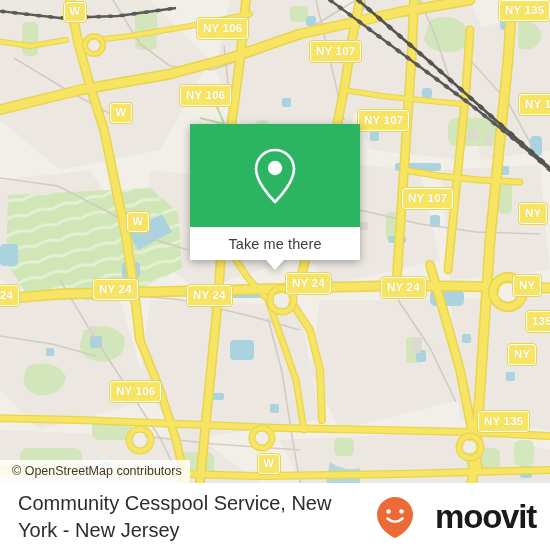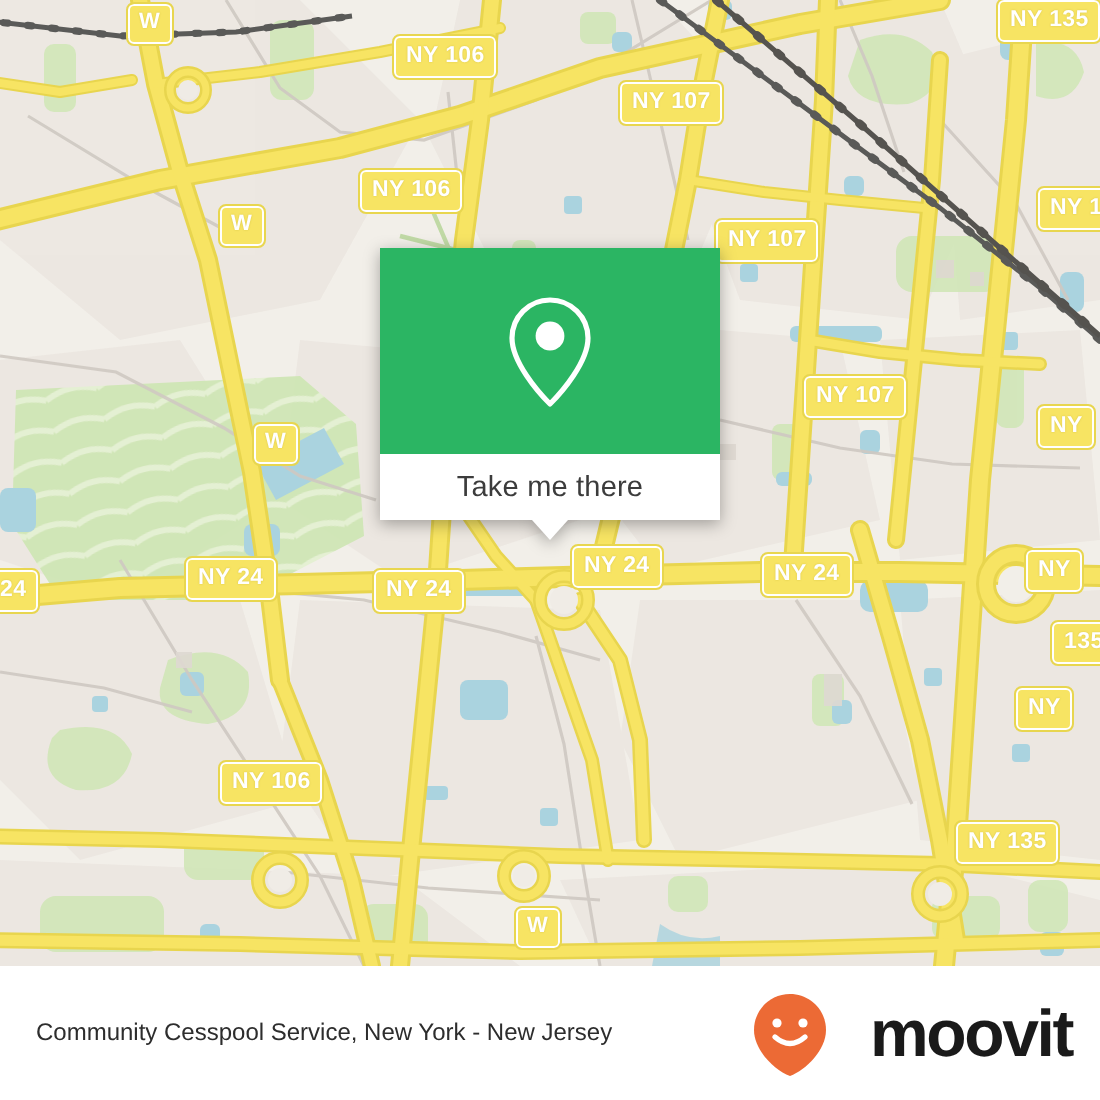--- a/index.html
+++ b/index.html
@@ -111,21 +111,21 @@
     position: absolute;
     left: 0; top: 483px;
     width: 550px; height: 67px;
     background: #ffffff;
     display: flex;
     align-items: center;
     padding: 0 14px 0 18px;
   }
   #footer-title {
     flex: 1 1 auto;
-    font-size: 12px;
+    font-size: 20px;
     line-height: 1.35;
     color: #2d2d2d;
     font-family: "Liberation Sans", sans-serif;
     padding-right: 12px;
     max-width: 370px;
   }
   #brand {
     flex: 0 0 auto;
     display: flex;
     align-items: center;
@@ -382,20 +382,21 @@
     <div class="shield" style="left:187px; top:285px;">NY 24</div>
     <div class="shield" style="left:286px; top:273px;">NY 24</div>
     <div class="shield" style="left:381px; top:277px;">NY 24</div>
     <div class="shield" style="left:513px; top:275px;">NY</div>
     <div class="shield" style="left:526px; top:311px;">135</div>
     <div class="shield" style="left:508px; top:344px;">NY</div>
     <div class="shield" style="left:110px; top:381px;">NY 106</div>
     <div class="shield" style="left:478px; top:411px;">NY 135</div>
     <div class="shield w-shield" style="left:258px; top:454px;">W</div>
 
+    <div id="attribution">© OpenStreetMap contributors</div>
 
     <div id="popup">
       <div id="popup-head">
         <svg width="46" height="58" viewBox="0 0 46 58">
           <path d="M23 3 C12.5 3 4 11.5 4 22 C4 34 17 49 23 55 C29 49 42 34 42 22 C42 11.5 33.5 3 23 3 Z" fill="none" stroke="#ffffff" stroke-width="2.6" stroke-linejoin="round"></path>
           <circle cx="23" cy="21" r="7.2" fill="#ffffff"></circle>
         </svg>
       </div>
       <div id="popup-foot">
         <span id="popup-foot-label">Take me there</span>

